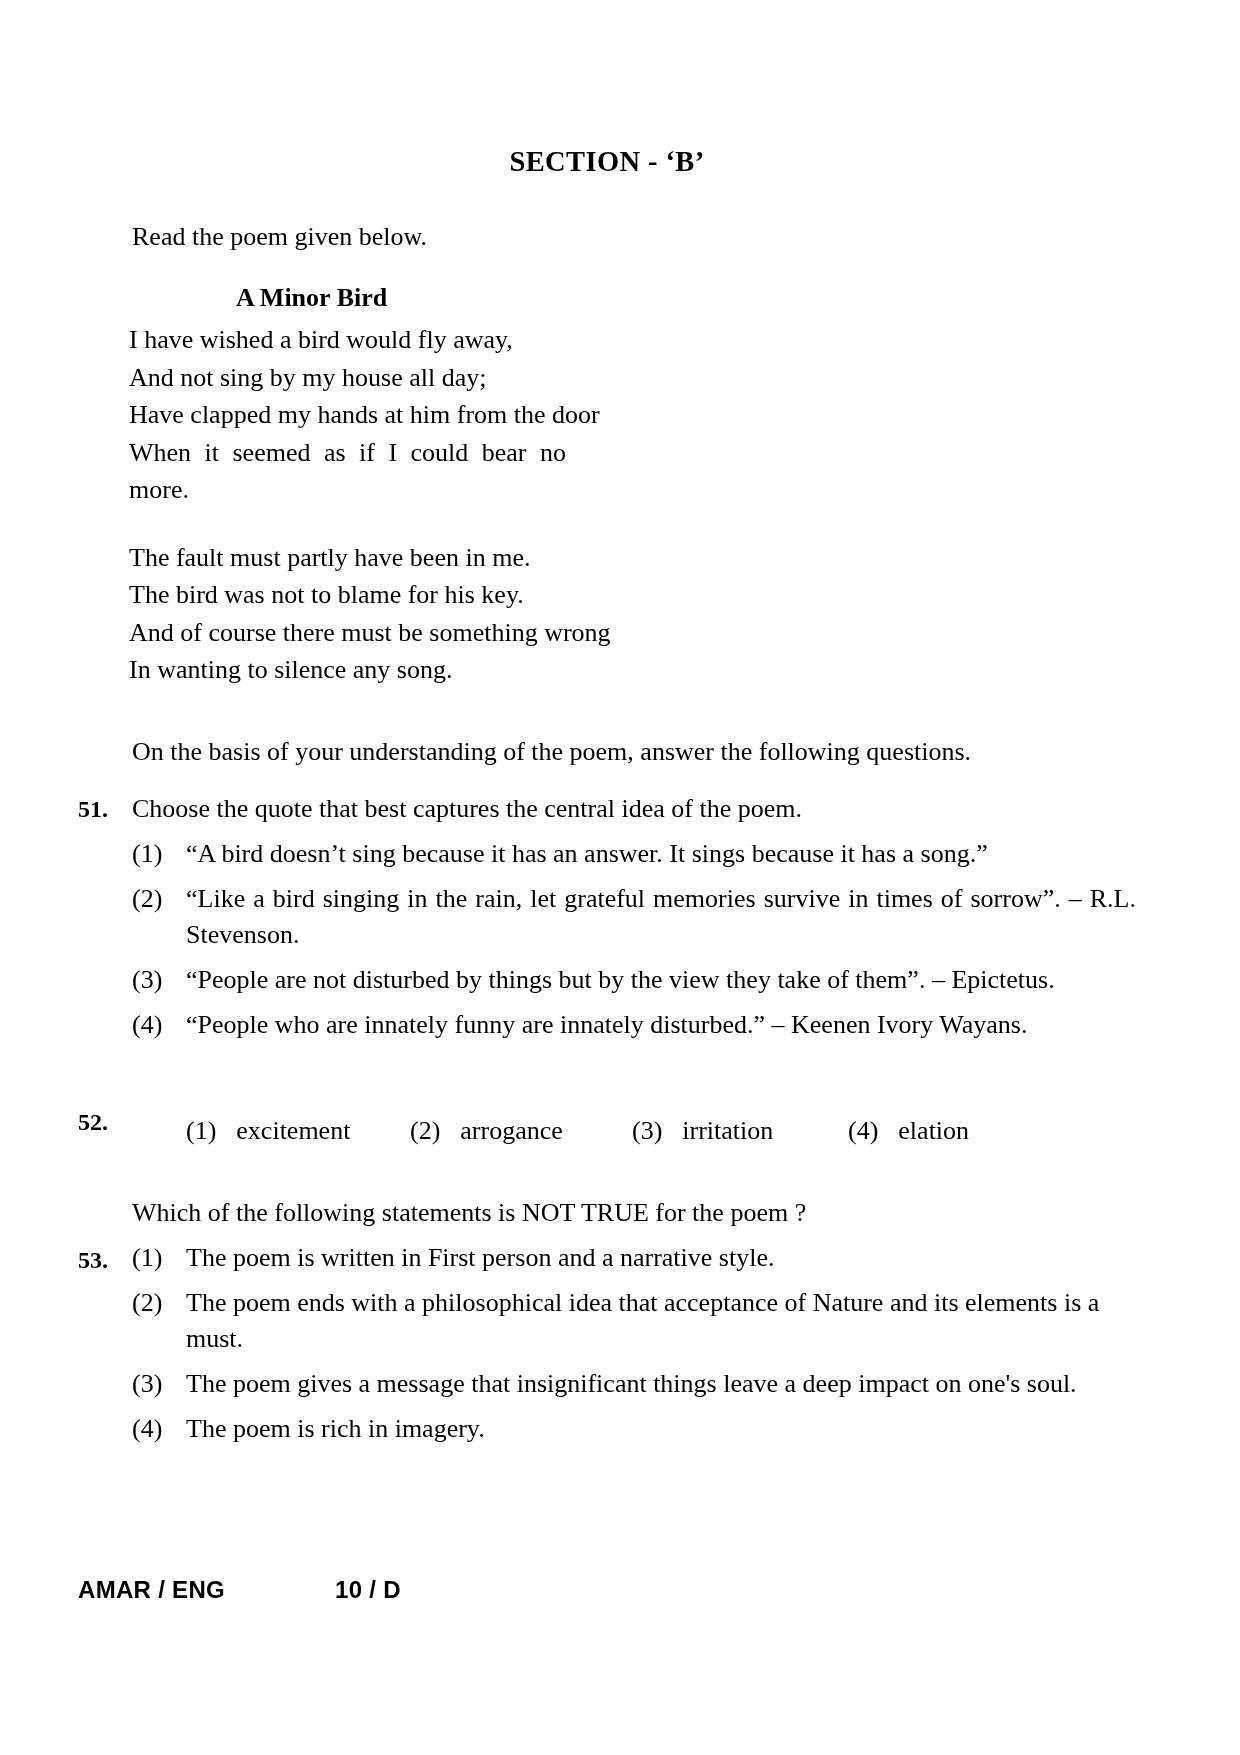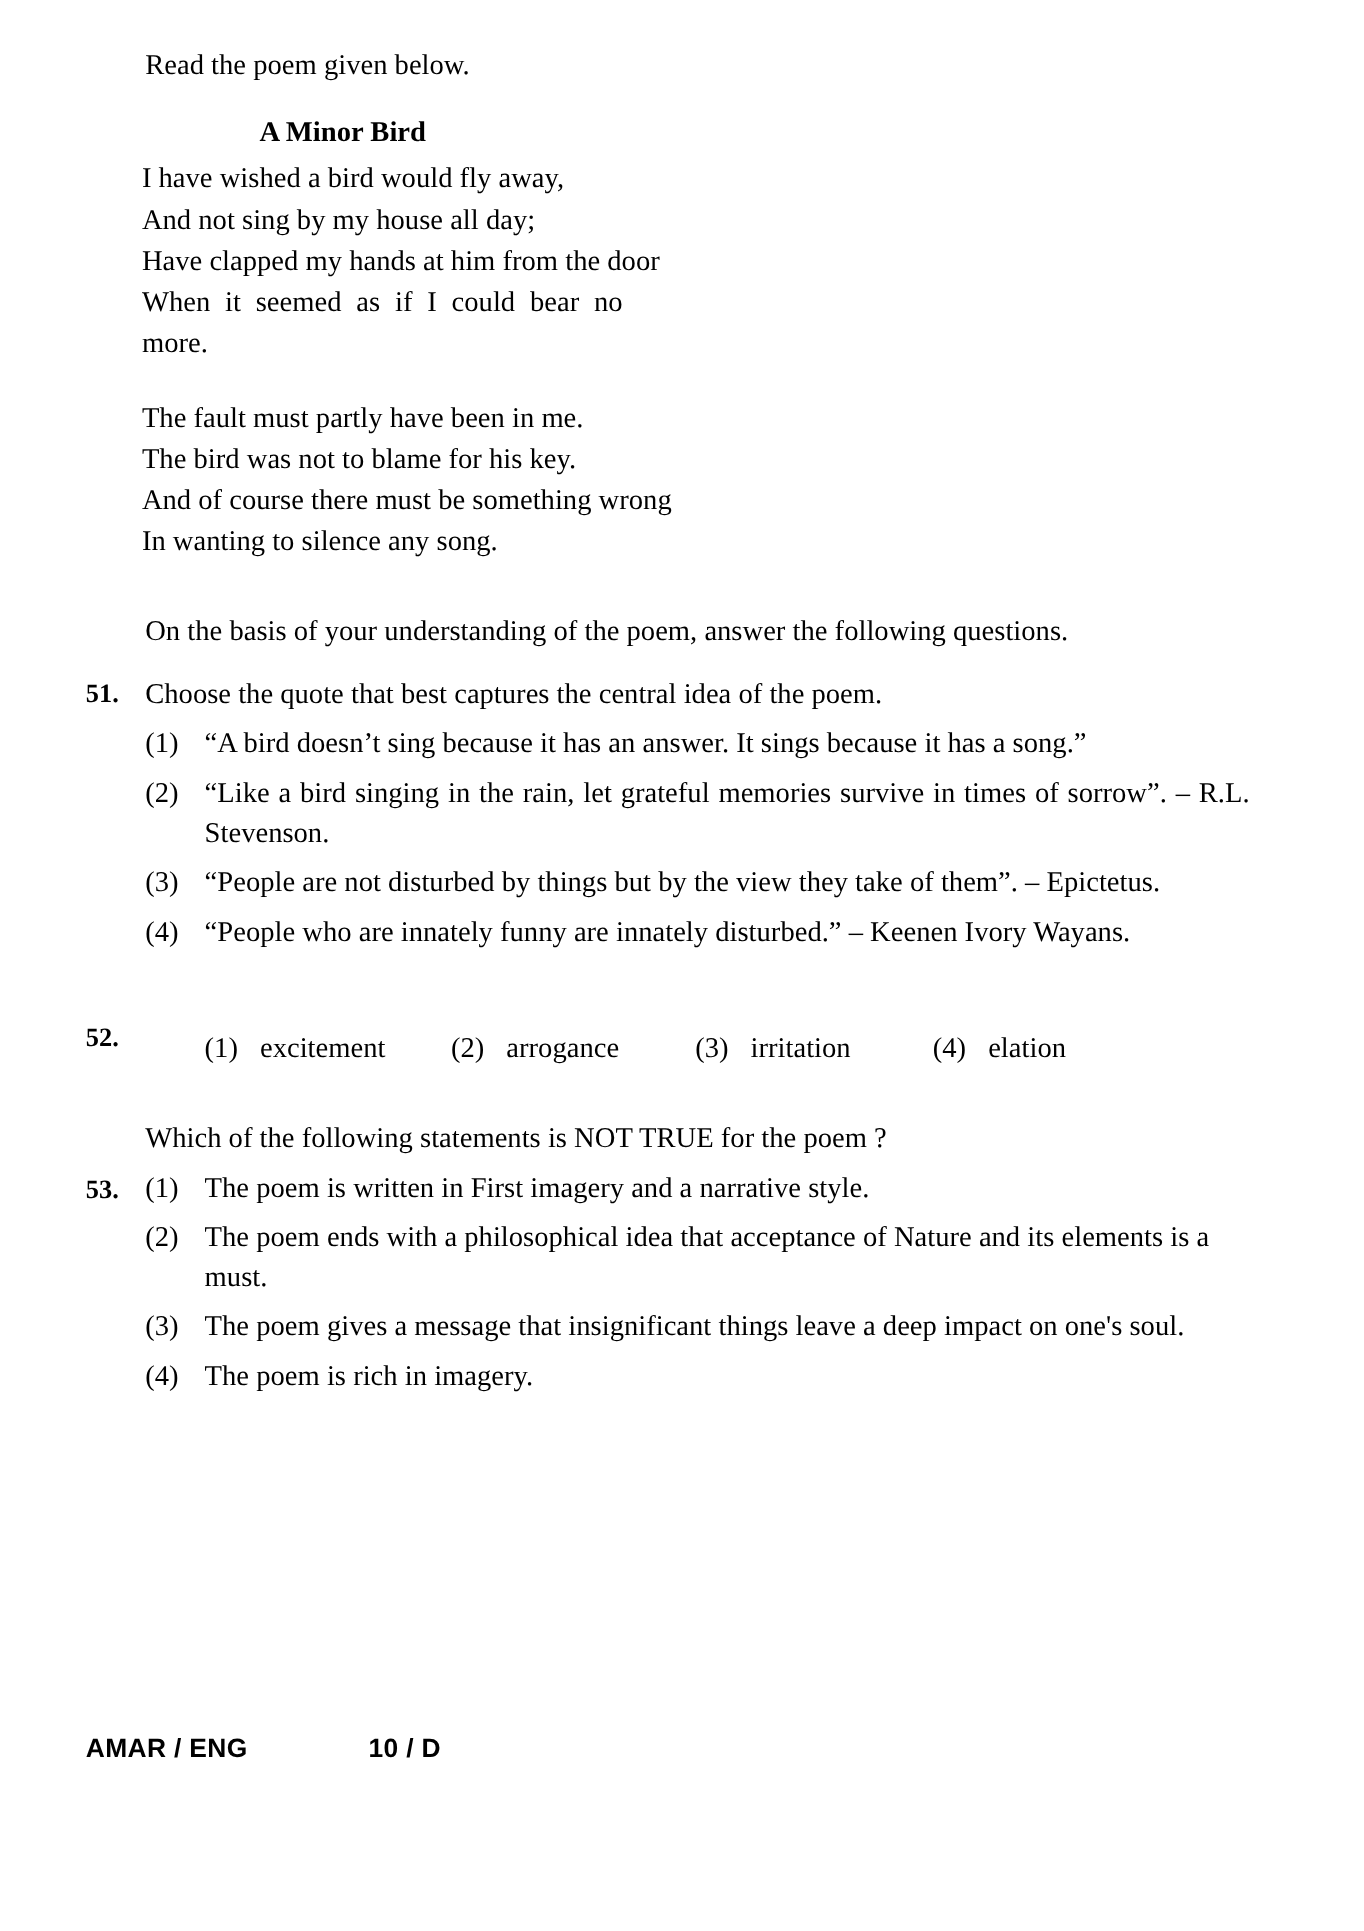--- a/index.html
+++ b/index.html
@@ -182,20 +182,21 @@
     top: 0;
     text-align: center;
     padding-right: 478px;
   }
 </style>
 </head>
 <body>
 
 <div class="page">
 
+  <h1 class="section-heading">SECTION  -  ‘B’</h1>
 
   <p class="intro-line">Read the poem given below.</p>
 
   <p class="poem-title">A  Minor  Bird</p>
 
   <div class="poem">
     <p class="poem-line">I have wished a bird would fly away,</p>
     <p class="poem-line">And not sing by my house all day;</p>
     <p class="poem-line">Have clapped my hands at him from the door</p>
     <p class="poem-line justified">When it seemed as if I could bear no more.</p>
@@ -243,21 +244,21 @@
       <span class="inline-option"><span class="io-label">(4)</span><span>elation</span></span>
     </div>
   </div>
 
   <div class="question-block q53">
     <span class="q-number">53.</span>
     <p class="q-text">Which of the following statements is NOT TRUE for the poem ?</p>
     <div class="options">
       <div class="option-row">
         <span class="option-label">(1)</span>
-        <p class="option-text">The poem is written in First imagery and a narrative style.</p>
+        <p class="option-text">The poem is written in First person and a narrative style.</p>
       </div>
       <div class="option-row">
         <span class="option-label">(2)</span>
         <p class="option-text">The poem ends with a philosophical idea that acceptance of Nature and its elements is a must.</p>
       </div>
       <div class="option-row">
         <span class="option-label">(3)</span>
         <p class="option-text justify">The poem gives a message that insignificant things leave a deep impact on one's soul.</p>
       </div>
       <div class="option-row">

